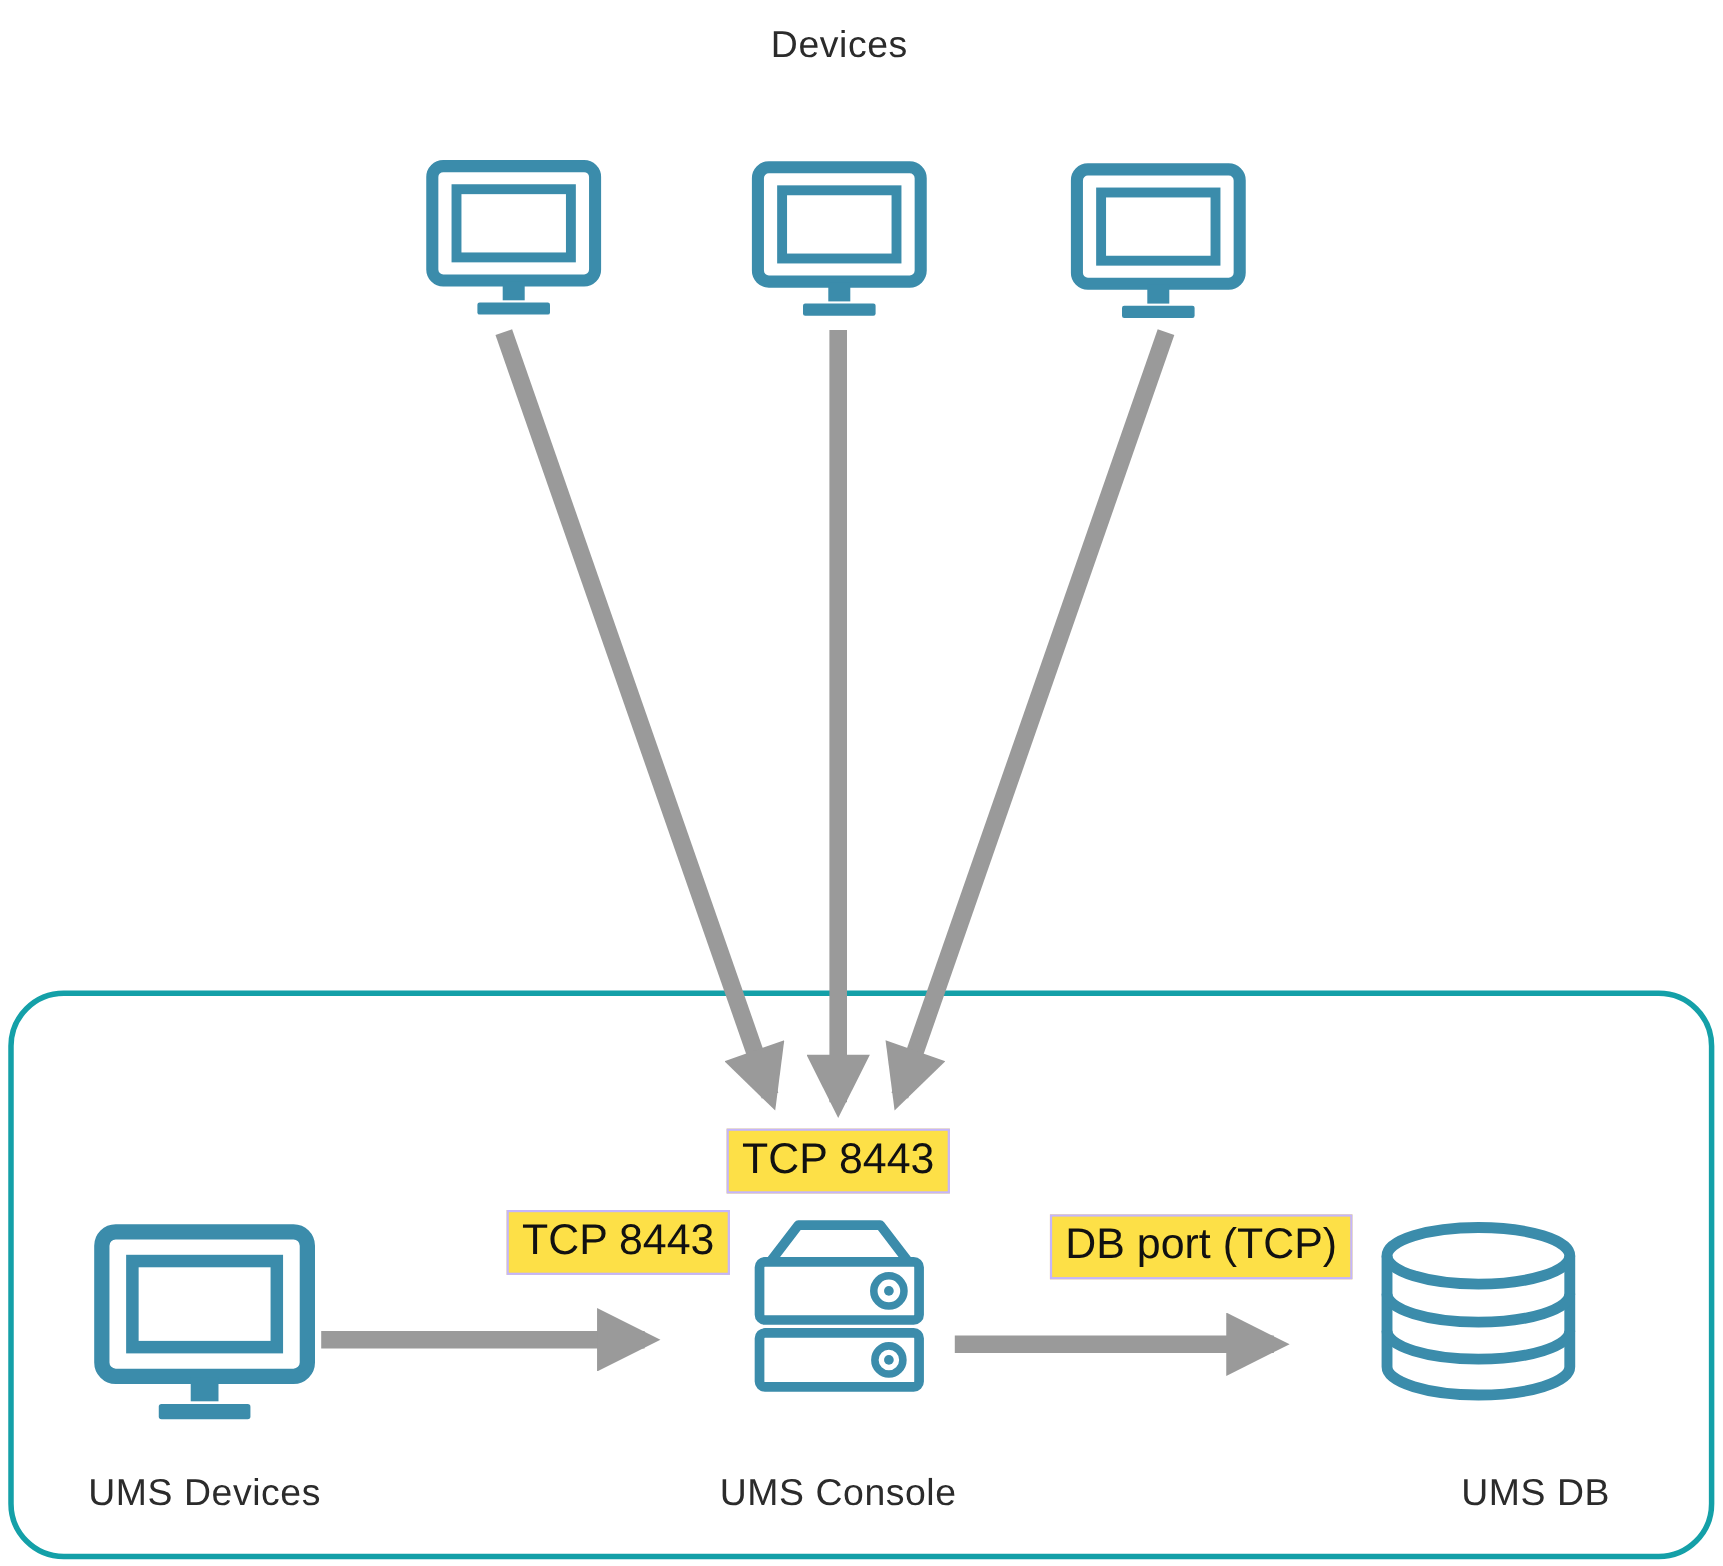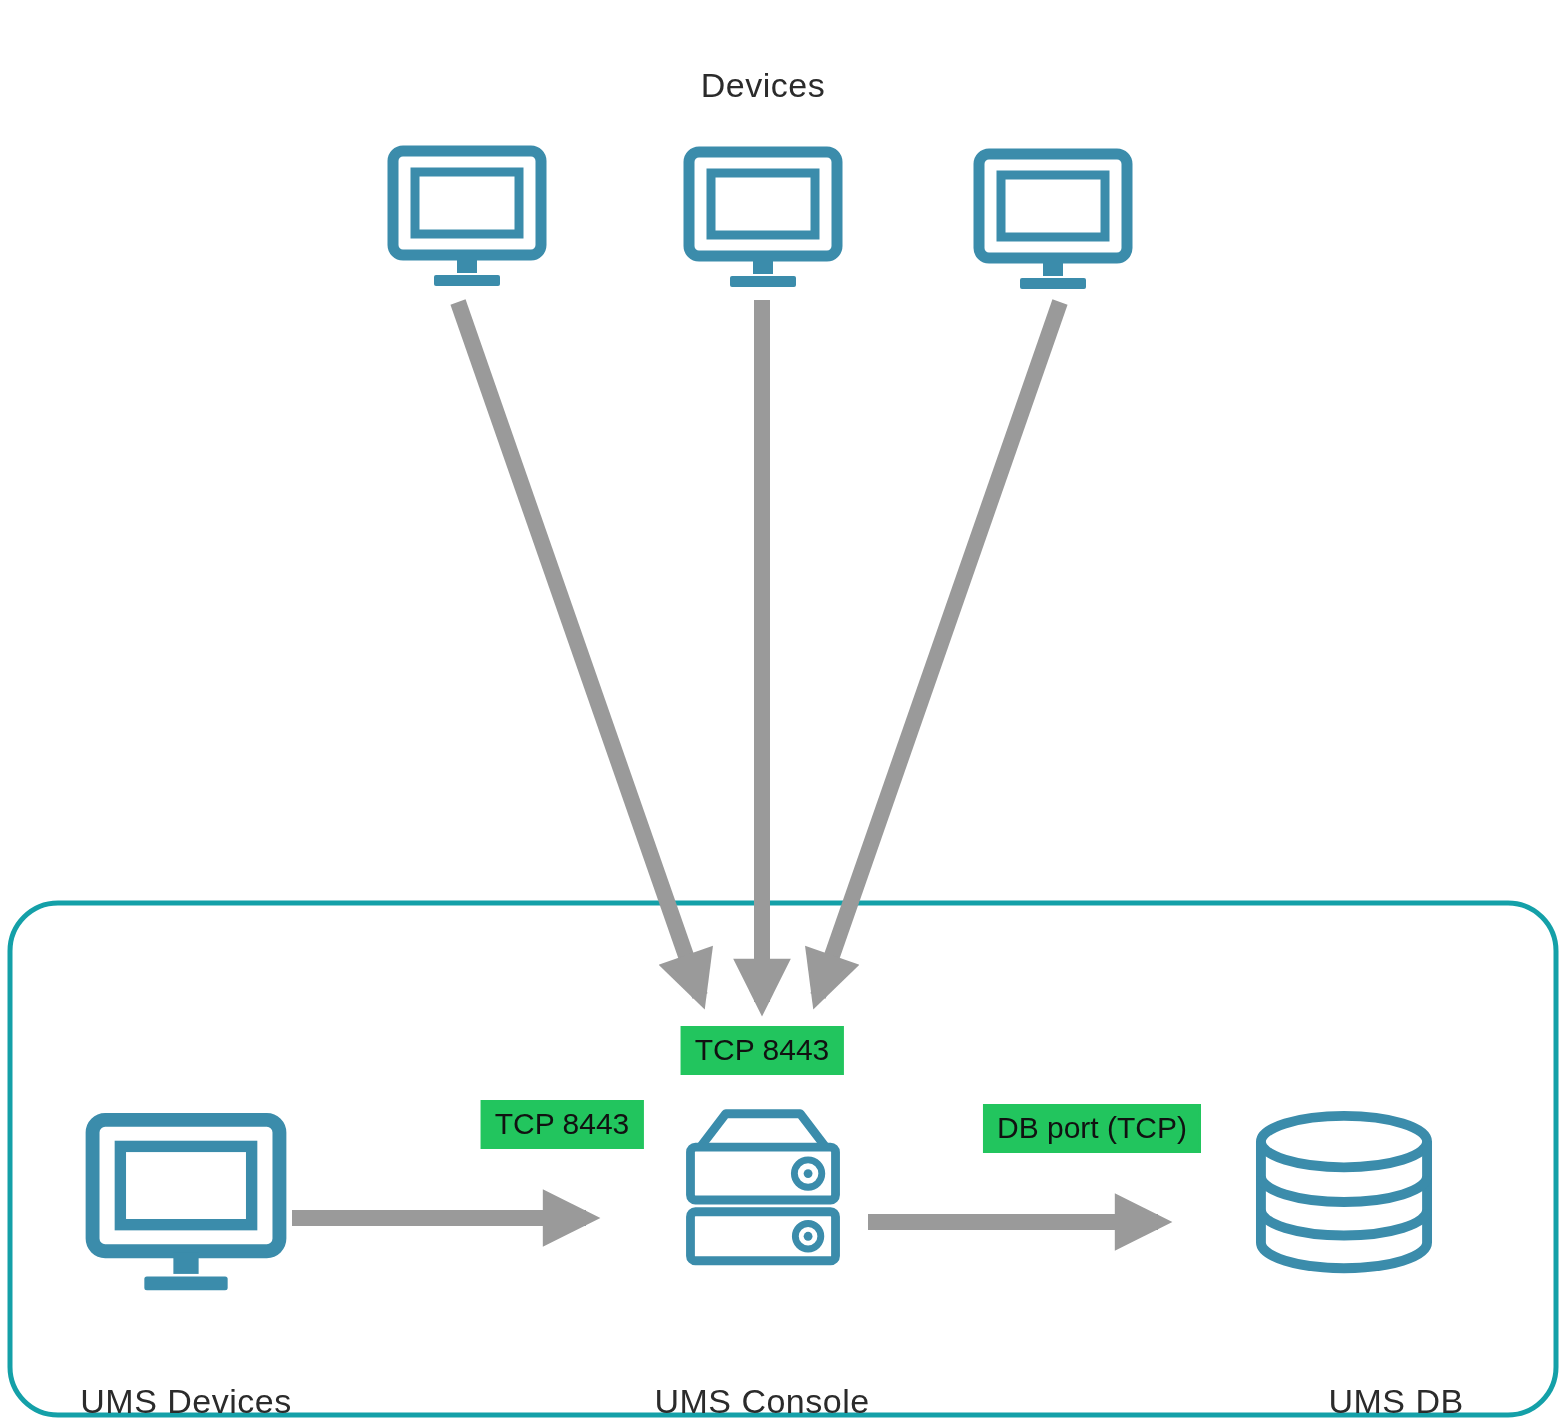--- a/index.html
+++ b/index.html
@@ -22,28 +22,27 @@
     width: 1566px;
     height: 1424px;
   }
   .label {
     position: absolute;
     transform: translateX(-50%);
     font-size: 34px;
     color: #2b2b2b;
     white-space: nowrap;
     letter-spacing: 0.5px;
-    margin-top: 44px;
   }
   .port-box {
     position: absolute;
     transform: translateX(-50%);
-    background: #22c55e;
-    border: 2px solid #22c55e;
-    font-size: 30px;
+    background: #fde047;
+    border: 2px solid #c4b5fd;
+    font-size: 39px;
     color: #111111;
     padding: 5px 12px 7px 12px;
     white-space: nowrap;
     line-height: 1.1;
   }
 </style>
 </head>
 <body>
 
 <div class="canvas">

